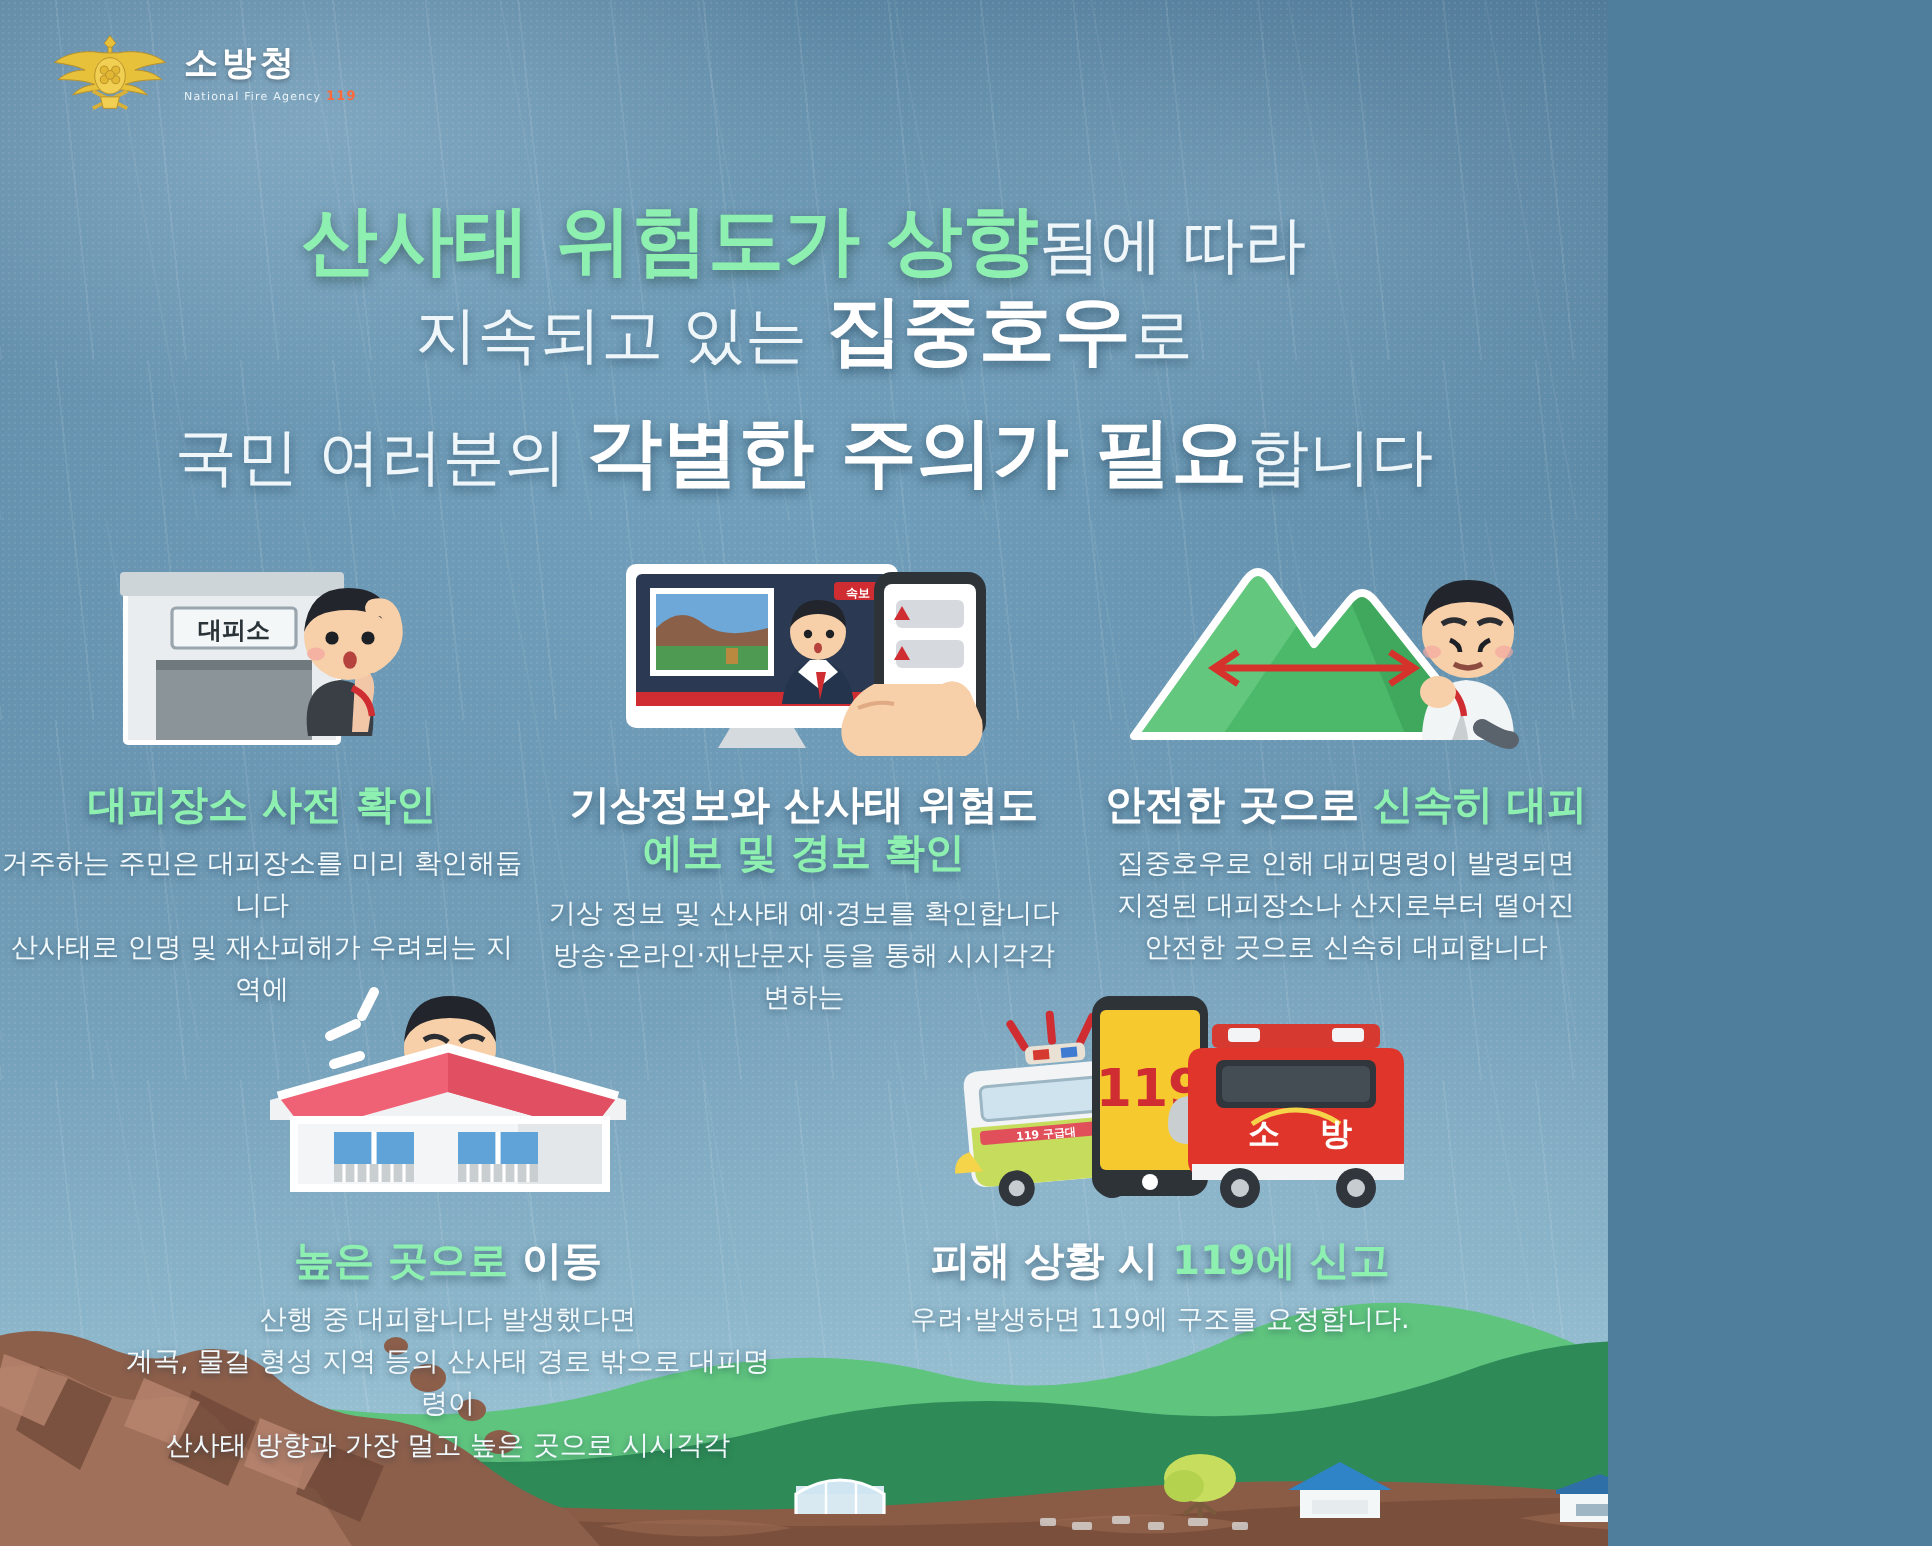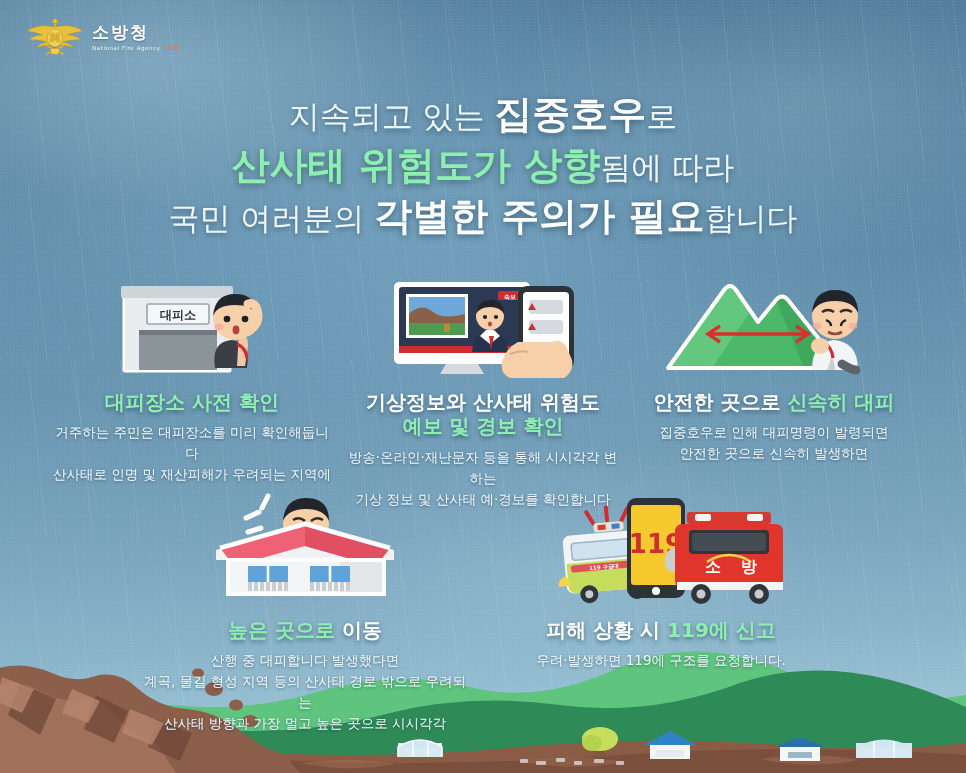--- a/index.html
+++ b/index.html
@@ -4,21 +4,21 @@
 <title>산사태 위험도 상향 안내</title>
 <style>
   * { margin:0; padding:0; box-sizing:border-box; }
   html,body { width:966px; height:773px; overflow:hidden; }
   body {
     font-family:"DejaVu Sans","Liberation Sans",sans-serif;
     background:#4f7d9c;
     position:relative;
   }
   #poster {
-    position:relative; width:966px; height:773px; overflow:hidden;
+    position:relative; width:804px; height:773px; overflow:hidden;
     background:
       radial-gradient(ellipse 600px 380px at 48% 30%, rgba(126,173,201,.55) 0%, rgba(126,173,201,0) 70%),
       radial-gradient(ellipse 900px 500px at 15% 10%, rgba(150,190,214,.35) 0%, rgba(150,190,214,0) 65%),
       linear-gradient(178deg,#4a7593 0%, #537f9d 16%, #5e8ba8 34%, #6b97b3 52%, #79a4bd 68%, #8ab4c9 82%, #9cc4d6 92%, #a8cfdd 100%);
   }
   
   .fog { position:absolute; border-radius:50%; pointer-events:none; }
   .fog.a { left:-120px; top:-90px; width:560px; height:300px; background:radial-gradient(ellipse at center, rgba(186,214,231,.30), rgba(186,214,231,0) 70%); }
   .fog.b { right:-140px; top:-60px; width:600px; height:320px; background:radial-gradient(ellipse at center, rgba(176,208,228,.26), rgba(176,208,228,0) 70%); }
   .fog.c { left:300px; top:440px; width:520px; height:260px; background:radial-gradient(ellipse at center, rgba(190,220,235,.20), rgba(190,220,235,0) 70%); }
@@ -46,21 +46,21 @@
   
   .headline { position:absolute; left:0; right:0; top:92px; text-align:center; z-index:10; }
   .hl-line { line-height:1.18; white-space:nowrap; }
   .hl-line .lite { color:#eef6fa; font-size:31px; font-weight:normal;
                    text-shadow:0 2px 5px rgba(10,40,60,.45); }
   .hl-line .bold { color:#ffffff; font-size:38px; font-weight:bold;
                    text-shadow:0 2px 6px rgba(10,40,60,.5); }
   .hl-line .mint { color:#8ef0b0; font-size:38px; font-weight:bold;
                    text-shadow:0 2px 6px rgba(10,45,30,.45); }
   .hl-line.l2 { margin-top:6px; }
-  .hl-line.l3 { margin-top:6px;text-align:center; }
+  .hl-line.l3 { margin-top:16px;text-align:center; }
 
   
   .row { position:absolute; display:flex; justify-content:center; z-index:9; width:100%; }
   .row1 { top:272px; gap:9px; }
   .row2 { top:490px; gap:26px; }
   .card { width:282px; text-align:center; }
   .card.wide { width:330px; }
   .art { height:108px; position:relative; display:flex; align-items:flex-end; justify-content:center; }
   .art.tall { height:118px; }
   .ctitle { margin-top:10px; line-height:1.22; }
@@ -101,25 +101,25 @@
     <span class="lt">
       <span class="kr">소방청</span>
       <span class="en">
         <span>National Fire Agency</span>
         <b>119</b>
       </span>
     </span>
   </div>
 
   <div class="headline">
+    <div class="hl-line l2">
+      <span class="mint">산사태 위험도가 상향</span><span class="lite">됨에 따라</span>
+    </div>
     <div class="hl-line l1">
       <span class="lite">지속되고 있는 </span><span class="bold">집중호우</span><span class="lite">로</span>
-    </div>
-    <div class="hl-line l2">
-      <span class="mint">산사태 위험도가 상향</span><span class="lite">됨에 따라</span>
     </div>
     <div class="hl-line l3">
       <span class="lite">국민 여러분의 </span><span class="bold">각별한 주의가 필요</span><span class="lite">합니다</span>
     </div>
   </div>
 
   <div class="row row1">
 
     <div class="card">
       <div class="art">
@@ -195,22 +195,22 @@
 
           <path d="M150 70 q-12 6 -16 20 q-2 12 8 16 h54 q10 -6 8 -18 l-6 -14 q-6 -8 -14 -4 z" fill="#f7cfa9"></path>
           <path d="M142 82 q10 -4 18 -2" stroke="#e0ab84" stroke-width="2" fill="none"></path>
         </svg>
       </div>
       <div class="ctitle">
         <div><span class="w">기상정보와 산사태 위험도</span></div>
         <div><span class="g">예보 및 경보 확인</span></div>
       </div>
       <div class="cbody">
+        <div>기상 정보 및 산사태 예·경보를 확인합니다</div>
         <div>방송·온라인·재난문자 등을 통해 시시각각 변하는</div>
-        <div>기상 정보 및 산사태 예·경보를 확인합니다</div>
       </div>
     </div>
 
     <div class="card">
       <div class="art">
         <svg width="240" height="108" viewBox="0 0 240 108">
           <path d="M14 96 L70 18 q6 -8 12 0 L104 50 L122 28 q6 -7 12 0 L188 96 Z" fill="#4cb96a"></path>
           <path d="M14 96 L70 18 q6 -8 12 0 L96 40 L58 96 Z" fill="#63c87e"></path>
           <path d="M122 28 q6 -7 12 0 L188 96 L150 96 Z" fill="#3fa85c"></path>
           <path d="M14 96 L70 18 q6 -8 12 0 L104 50 L122 28 q6 -7 12 0 L188 96 Z" fill="none" stroke="#ffffff" stroke-width="4" stroke-linejoin="round"></path>
@@ -236,21 +236,22 @@
             <ellipse cx="166" cy="74" rx="9" ry="8" fill="#f7cfa9"></ellipse>
             <path d="M188 92 q10 6 14 6" stroke="#5a636b" stroke-width="9" fill="none" stroke-linecap="round"></path>
           </g>
         </svg>
       </div>
       <div class="ctitle">
         <span class="w">안전한 곳으로 </span><span class="g">신속히 대피</span>
       </div>
       <div class="cbody">
         <div>집중호우로 인해 대피명령이 발령되면</div>
-        <div>안전한 곳으로 신속히 발생하면</div>
+        <div>지정된 대피장소나 산지로부터 떨어진</div>
+        <div>안전한 곳으로 신속히 대피합니다</div>
       </div>
     </div>
 
   </div>
 
   <div class="row row2">
 
     <div class="card wide">
       <div class="art tall">
         <svg width="250" height="118" viewBox="0 0 250 118">
@@ -309,21 +310,21 @@
             </g>
             <line x1="150" y1="76" x2="150" y2="92" stroke="#ffffff" stroke-width="2.6"></line>
           </g>
         </svg>
       </div>
       <div class="ctitle">
         <span class="g">높은 곳으로 </span><span class="w">이동</span>
       </div>
       <div class="cbody">
         <div>산행 중 대피합니다 발생했다면</div>
-        <div>계곡, 물길 형성 지역 등의 산사태 경로 밖으로 우려되는</div>
+        <div>계곡, 물길 형성 지역 등의 산사태 경로 밖으로 대피명령이</div>
         <div>산사태 방향과 가장 멀고 높은 곳으로 시시각각</div>
       </div>
     </div>
 
     <div class="card wide">
       <div class="art tall">
         <svg width="260" height="118" viewBox="0 0 260 118">
 
           <g transform="translate(22,26) rotate(-5 60 50)">
             <g stroke="#cf2d32" stroke-width="4" stroke-linecap="round">

